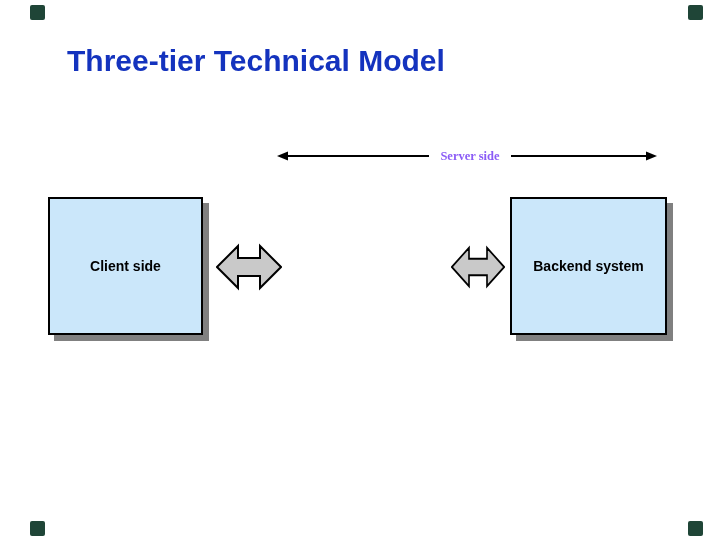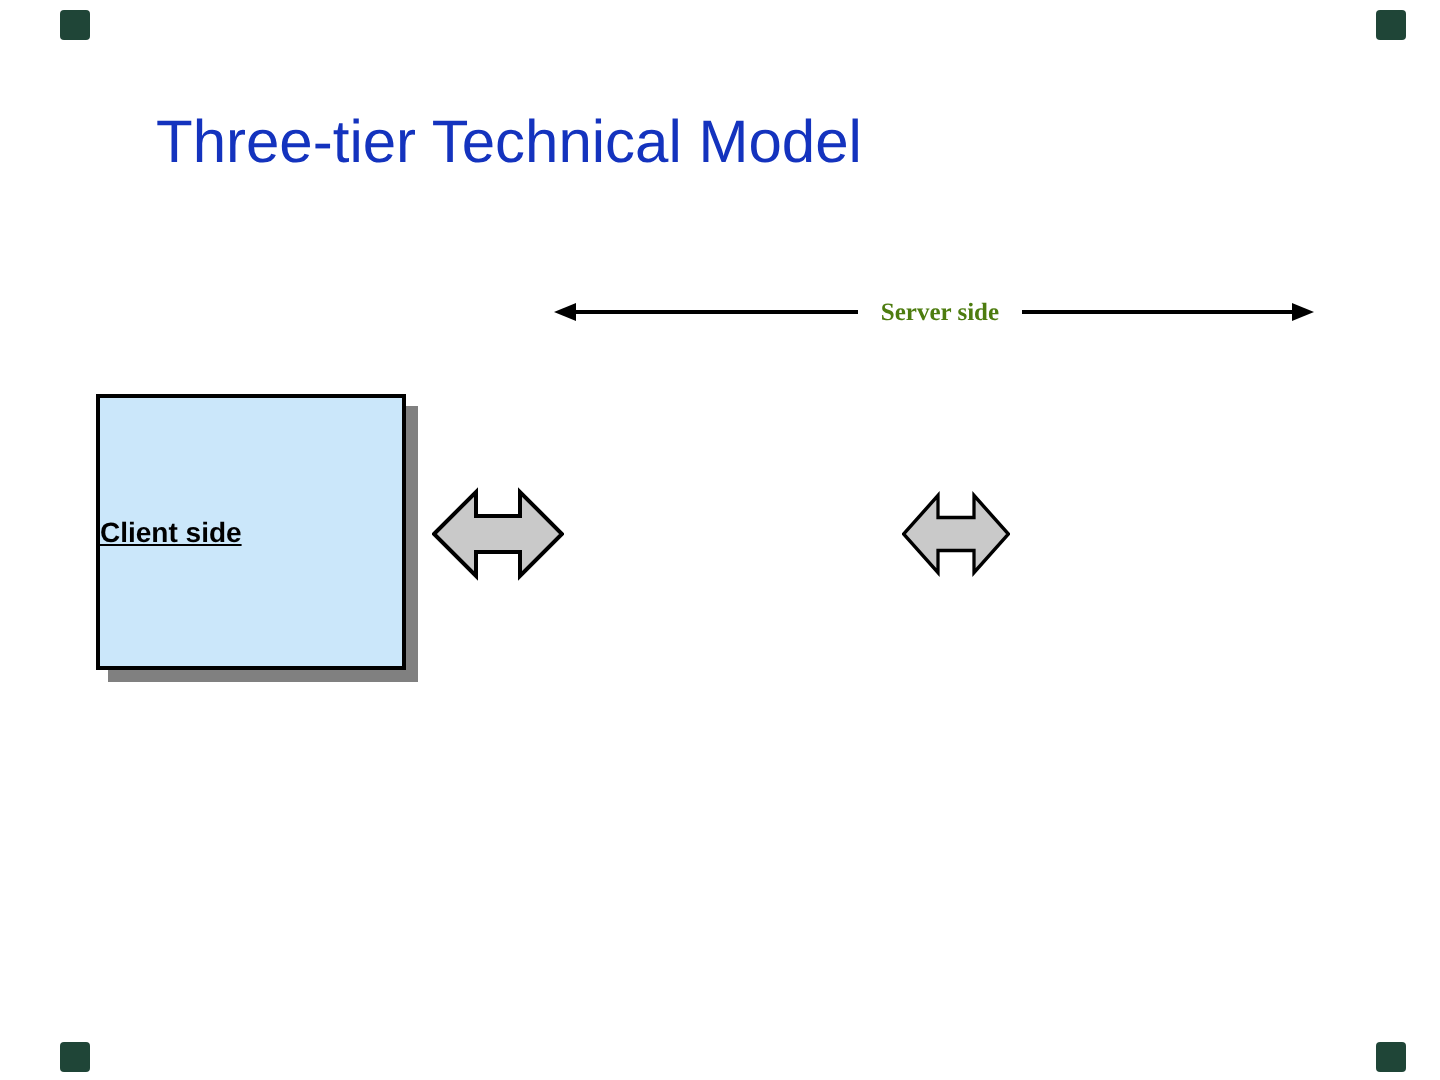--- a/index.html
+++ b/index.html
@@ -26,63 +26,62 @@
   }
   .corner-tl { left: 30px;  top: 5px; }
   .corner-tr { left: 688px; top: 5px; }
   .corner-bl { left: 30px;  top: 521px; }
   .corner-br { left: 688px; top: 521px; }
 
   .slide-title {
     position: absolute;
     left: 66px;
     top: 44px;
-    margin: 12px;
+    margin: 1px;
     font-size: 30px;
     line-height: 1.05;
-    font-weight: normal;
+    font-weight: bold;
     letter-spacing: 0px;
     color: var(--title-color, #1433BE);
     white-space: nowrap;
   }
 
   
   .server-span {
     position: absolute;
     left: 277px;
     top: 147px;
     width: 380px;
     height: 18px;
     display: flex;
     align-items: center;
     justify-content: space-between;
   }
   .server-span .span-label {
     font-family: "Liberation Serif", serif;
     font-weight: bold;
     font-size: 12.5px;
-    color: #4d7c0f;
+    color: #8b5cf6;
     white-space: nowrap;
     padding: 0 6px;
   }
   .span-line { display: block; flex: 0 0 auto; }
   .span-line .line-stroke { fill: #000000; }
 
   
   .tier-box {
     position: absolute;
     top: 197px;
     height: 134px;
     background: var(--box-fill, #CBE7FA);
     border: 2px solid var(--box-border, #000000);
     box-shadow: 6px 6px 0 0 var(--shadow, #808080);
     display: flex;
     align-items: center;
-    justify-content: flex-start;
-    text-decoration: underline;
+    justify-content: center;
   }
   .box-client  { left: 48px;  width: 151px; }
   .box-service { left: 283px; width: 151px; }
   .box-backend { left: 510px; width: 153px; }
   .tier-box .box-label {
     font-weight: bold;
     font-size: 14px;
     color: #000000;
     white-space: nowrap;
   }
@@ -128,14 +127,17 @@
 
   <svg class="double-arrow arrow-1" width="66" height="48" viewBox="0 0 66 48" preserveAspectRatio="none">
     <polygon points="1,24 22,3 22,15 44,15 44,3 65,24 44,45 44,33 22,33 22,45"></polygon>
   </svg>
 
 
   <svg class="double-arrow arrow-2" width="54" height="44" viewBox="0 0 66 48" preserveAspectRatio="none">
     <polygon points="1,24 22,3 22,15 44,15 44,3 65,24 44,45 44,33 22,33 22,45"></polygon>
   </svg>
 
+  <div class="tier-box box-backend">
+    <span class="box-label">Backend system</span>
+  </div>
 
 </div>
 
 </body></html>

